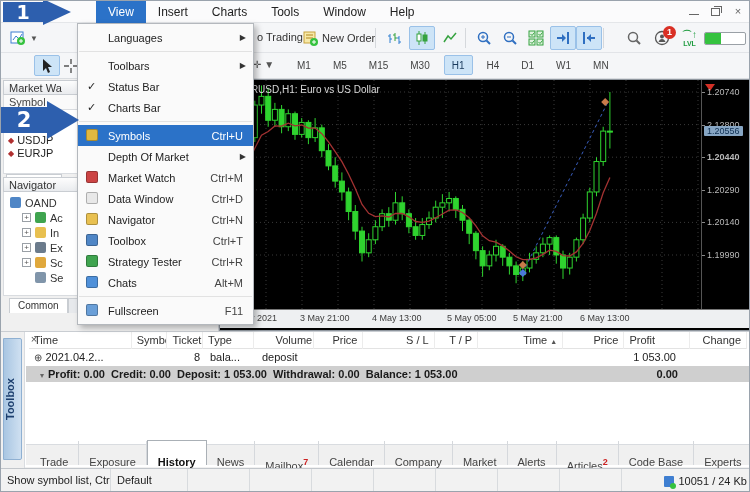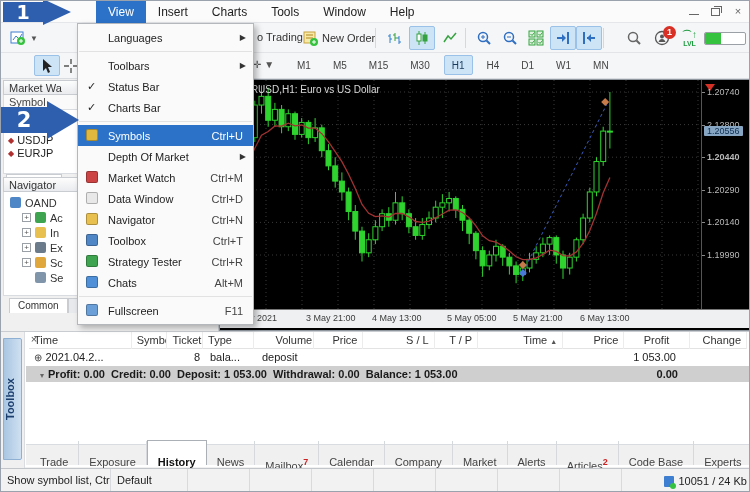--- a/index.html
+++ b/index.html
@@ -508,21 +508,21 @@
     <div class="pl" style="top: 6.99662px;">1.20740</div>
         <div class="pl" style="top: 39.5961px;">2.12800</div>
         <div class="pl" style="top: 72.1956px; font-weight: bold;">1.20440</div>
         <div class="pl" style="top: 104.795px;">1.20290</div>
         <div class="pl" style="top: 137.395px;">1.20140</div>
         <div class="pl" style="top: 169.994px;">1.19990</div>
         <div id="cur-price" style="top: 45.9853px;">1.20556</div>
       </div>
     <div id="time-scale">
         <div class="tl" style="left: 10px;">3 May 2021</div>
-        <div class="tl" style="left: 86px;">3 May 21:00</div>
+        <div class="tl" style="left: 80px;">3 May 21:00</div>
         <div class="tl" style="left: 152px;">4 May 13:00</div>
         <div class="tl" style="left: 227px;">5 May 05:00</div>
         <div class="tl" style="left: 293px;">5 May 21:00</div>
         <div class="tl" style="left: 360px;">6 May 13:00</div>
       </div>
   </div>
 
   <div id="toolbox">
     <div id="tb-side">
       <div id="tb-vtab">Toolbox</div>
@@ -532,21 +532,21 @@
         <div class="th" style="width: 104px; text-align: left;">Time</div>
         <div class="th" style="width: 36px; text-align: right;">Symbol</div>
         <div class="th" style="width: 36px; text-align: right;">Ticket</div>
         <div class="th" style="width: 52px; text-align: left;">Type</div>
         <div class="th" style="width: 44px; text-align: right; margin-left: 16px;">Volume</div>
         <div class="th" style="width: 50px; text-align: right;">Price</div>
         <div class="th" style="width: 72px; text-align: right;">S / L</div>
         <div class="th" style="width: 44px; text-align: right;">T / P</div>
         <div class="th" style="width: 86px; text-align: right;">Time<span class="sort">▲</span></div>
         <div class="th" style="width: 62px; text-align: right;">Price</div>
-        <div class="th" style="width: 66px; text-align: center;">Profit</div>
+        <div class="th" style="width: 66px; text-align: left;">Profit</div>
         <div class="th" style="width: 58px; text-align: right;">Change</div>
       </div>
     <div id="tb-row">
         <div class="td" style="width: 104px; text-align: left;"><span class="plus-ico">⊕</span>2021.04.2...</div>
         <div class="td" style="width: 36px; text-align: right;"></div>
         <div class="td" style="width: 36px; text-align: right;">8</div>
         <div class="td" style="width: 52px; text-align: left;">bala...</div>
         <div class="td" style="width: 44px; text-align: left;">deposit</div>
         <div class="td" style="width: 50px; text-align: right;"></div>
         <div class="td" style="width: 72px; text-align: right;"></div>

